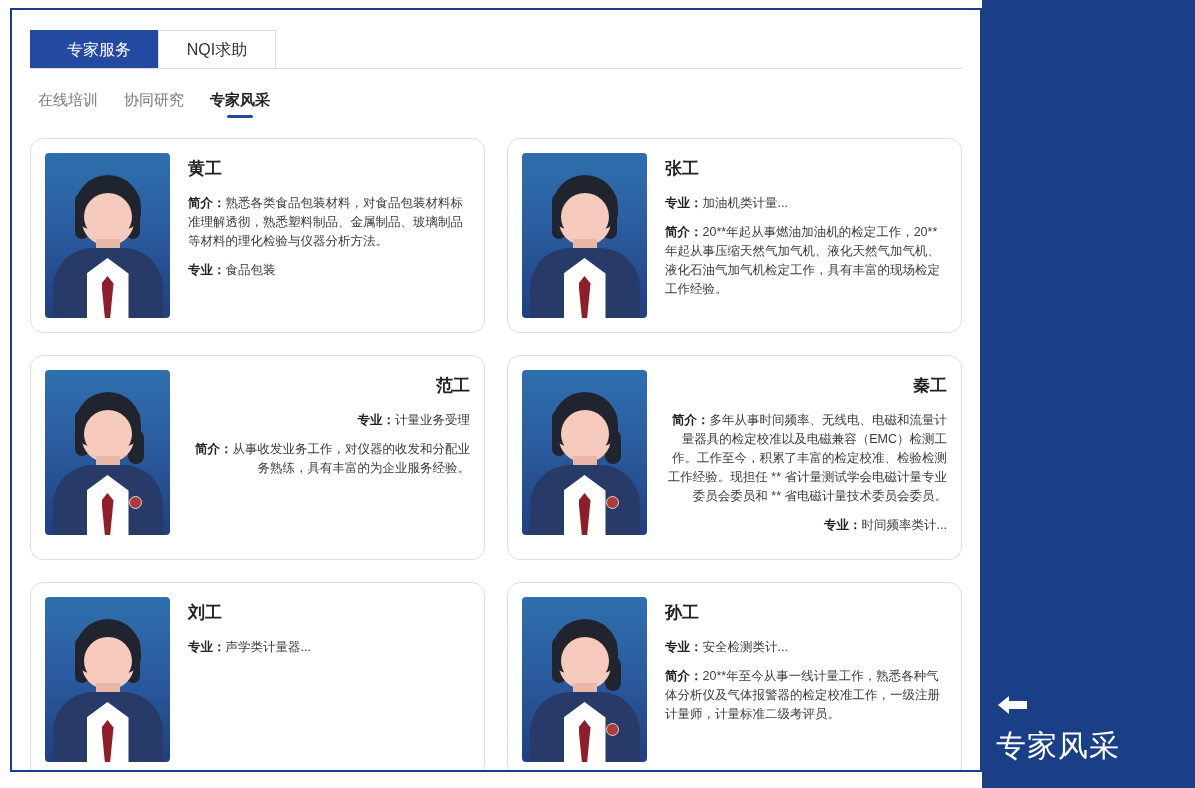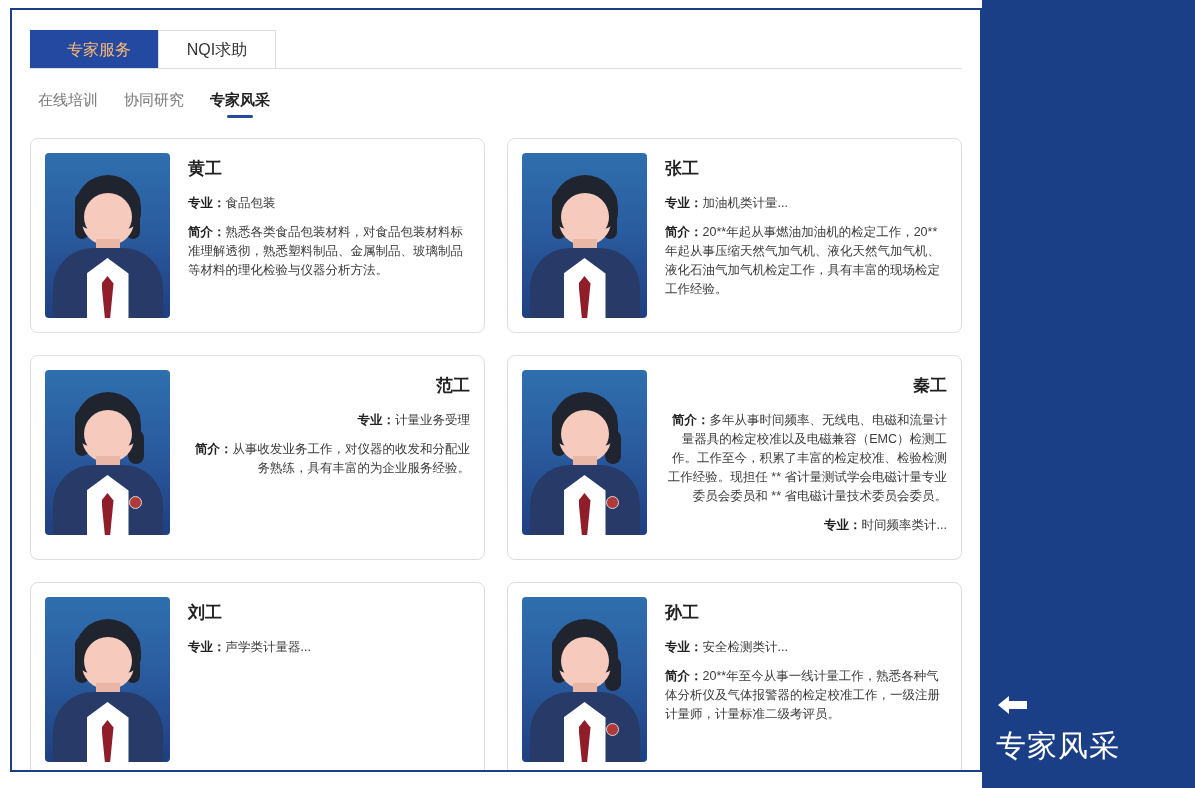--- a/index.html
+++ b/index.html
@@ -47,21 +47,21 @@
     border: 1px solid #dcdcdc;
     border-bottom: none;
     background: #ffffff;
     box-sizing: border-box;
     cursor: pointer;
     text-align: center;
     min-width: 118px;
   }
   .tab.active {
     background: #2449a0;
-    color: #fdba74;
+    color: #ffffff;
     border-color: #2449a0;
     padding-left: 36px;
   }
 
   
   .subtabs {
     display: flex;
     margin: 22px 0 0 26px;
     gap: 26px;
   }
@@ -91,21 +91,21 @@
   
   .grid {
     margin: 20px 18px 0 18px;
     display: grid;
     grid-template-columns: 1fr 1fr;
     column-gap: 22px;
     row-gap: 22px;
   }
   .card {
     border: 1px solid #dedede;
-    border-radius: 8px;
+    border-radius: 13px;
     background: #ffffff;
     padding: 14px;
     display: flex;
     gap: 18px;
     box-sizing: border-box;
     min-height: 190px;
   }
   .card-row-1 { min-height: 186px; }
   .card-row-2 { min-height: 192px; text-align: right; }
   .card-row-3 { min-height: 196px; }
@@ -297,24 +297,24 @@
           <div class="av-hair"></div>
           <div class="av-face-cut"></div>
           <div class="av-neck"></div>
           <div class="av-body"></div>
           <div class="av-shirt"></div>
           <div class="av-tie"></div>
         </div>
         <div class="card-body">
           <div class="exp-name">黄工</div>
           <div class="exp-line">
+            <span class="exp-label">简介：</span><span>熟悉各类食品包装材料，对食品包装材料标准理解透彻，熟悉塑料制品、金属制品、玻璃制品等材料的理化检验与仪器分析方法。</span>
+          </div>
+          <div class="exp-line">
             <span class="exp-label">专业：</span><span>食品包装</span>
-          </div>
-          <div class="exp-line">
-            <span class="exp-label">简介：</span><span>熟悉各类食品包装材料，对食品包装材料标准理解透彻，熟悉塑料制品、金属制品、玻璃制品等材料的理化检验与仪器分析方法。</span>
           </div>
         </div>
       </div>
 
       <div class="card card-row-1">
         <div class="avatar">
           <div class="av-hair-side-l"></div>
             <div class="av-hair-side-r"></div>
           <div class="av-head"></div>
           <div class="av-hair"></div>

